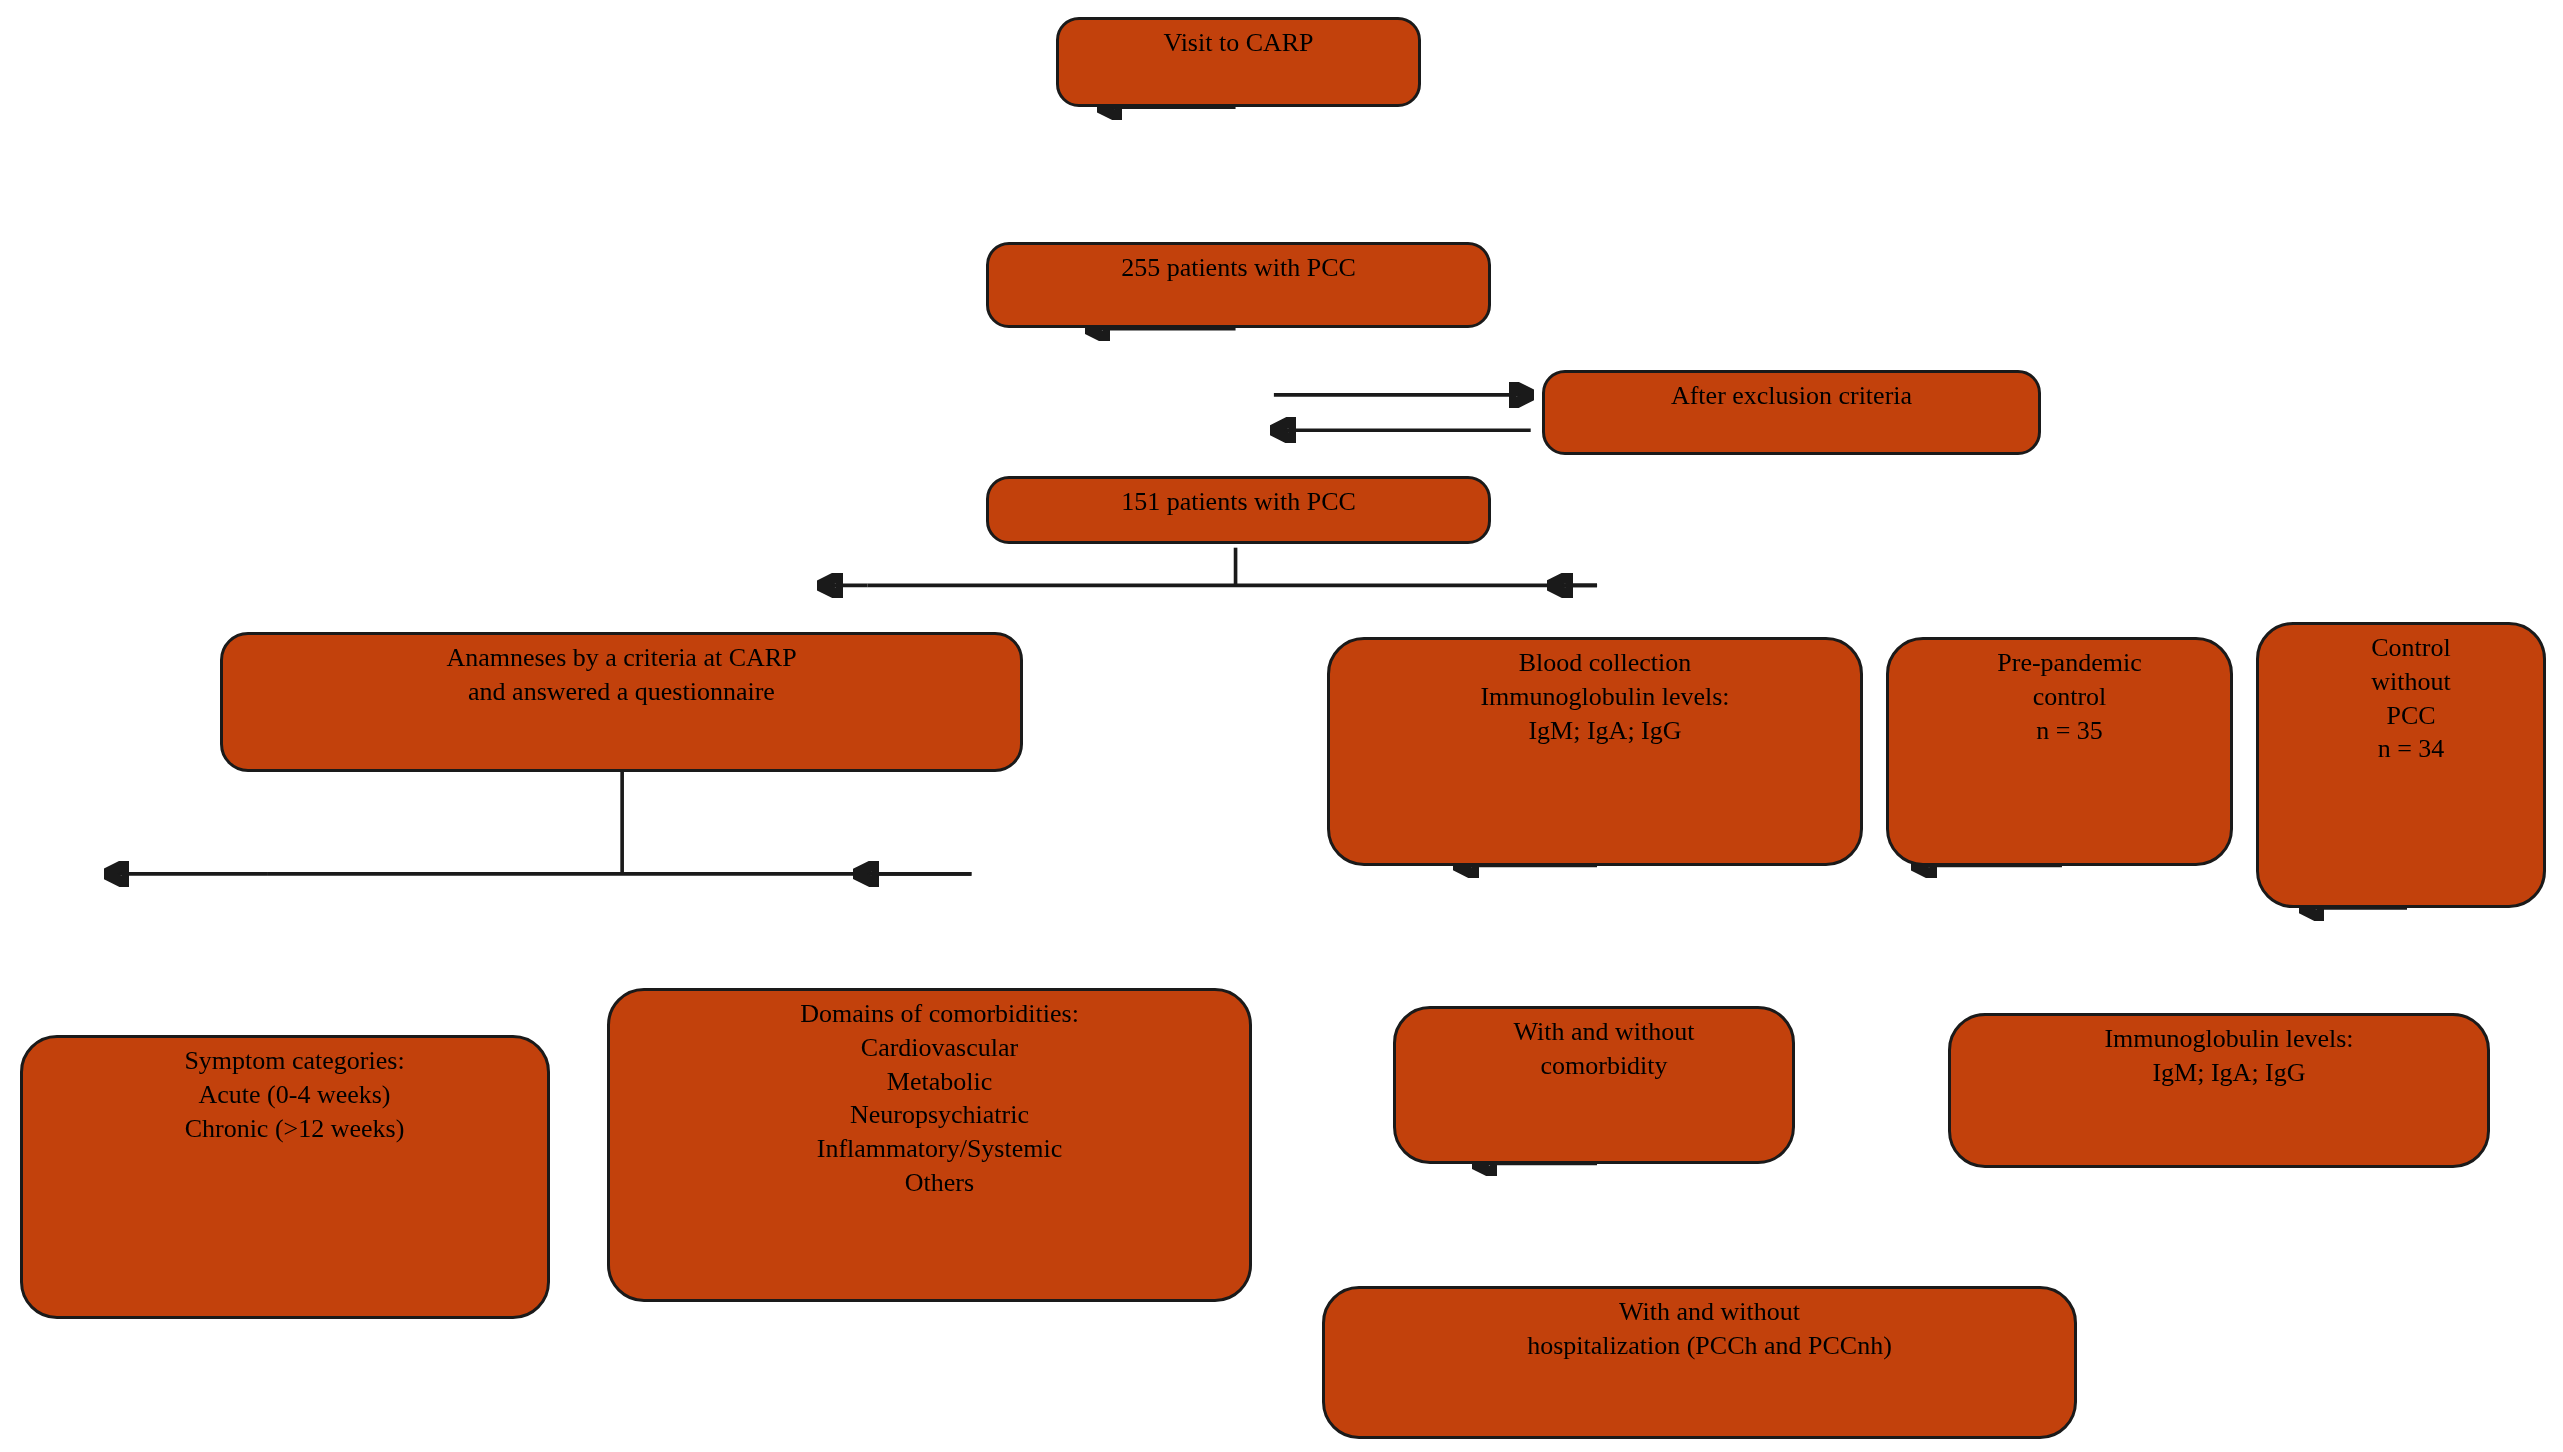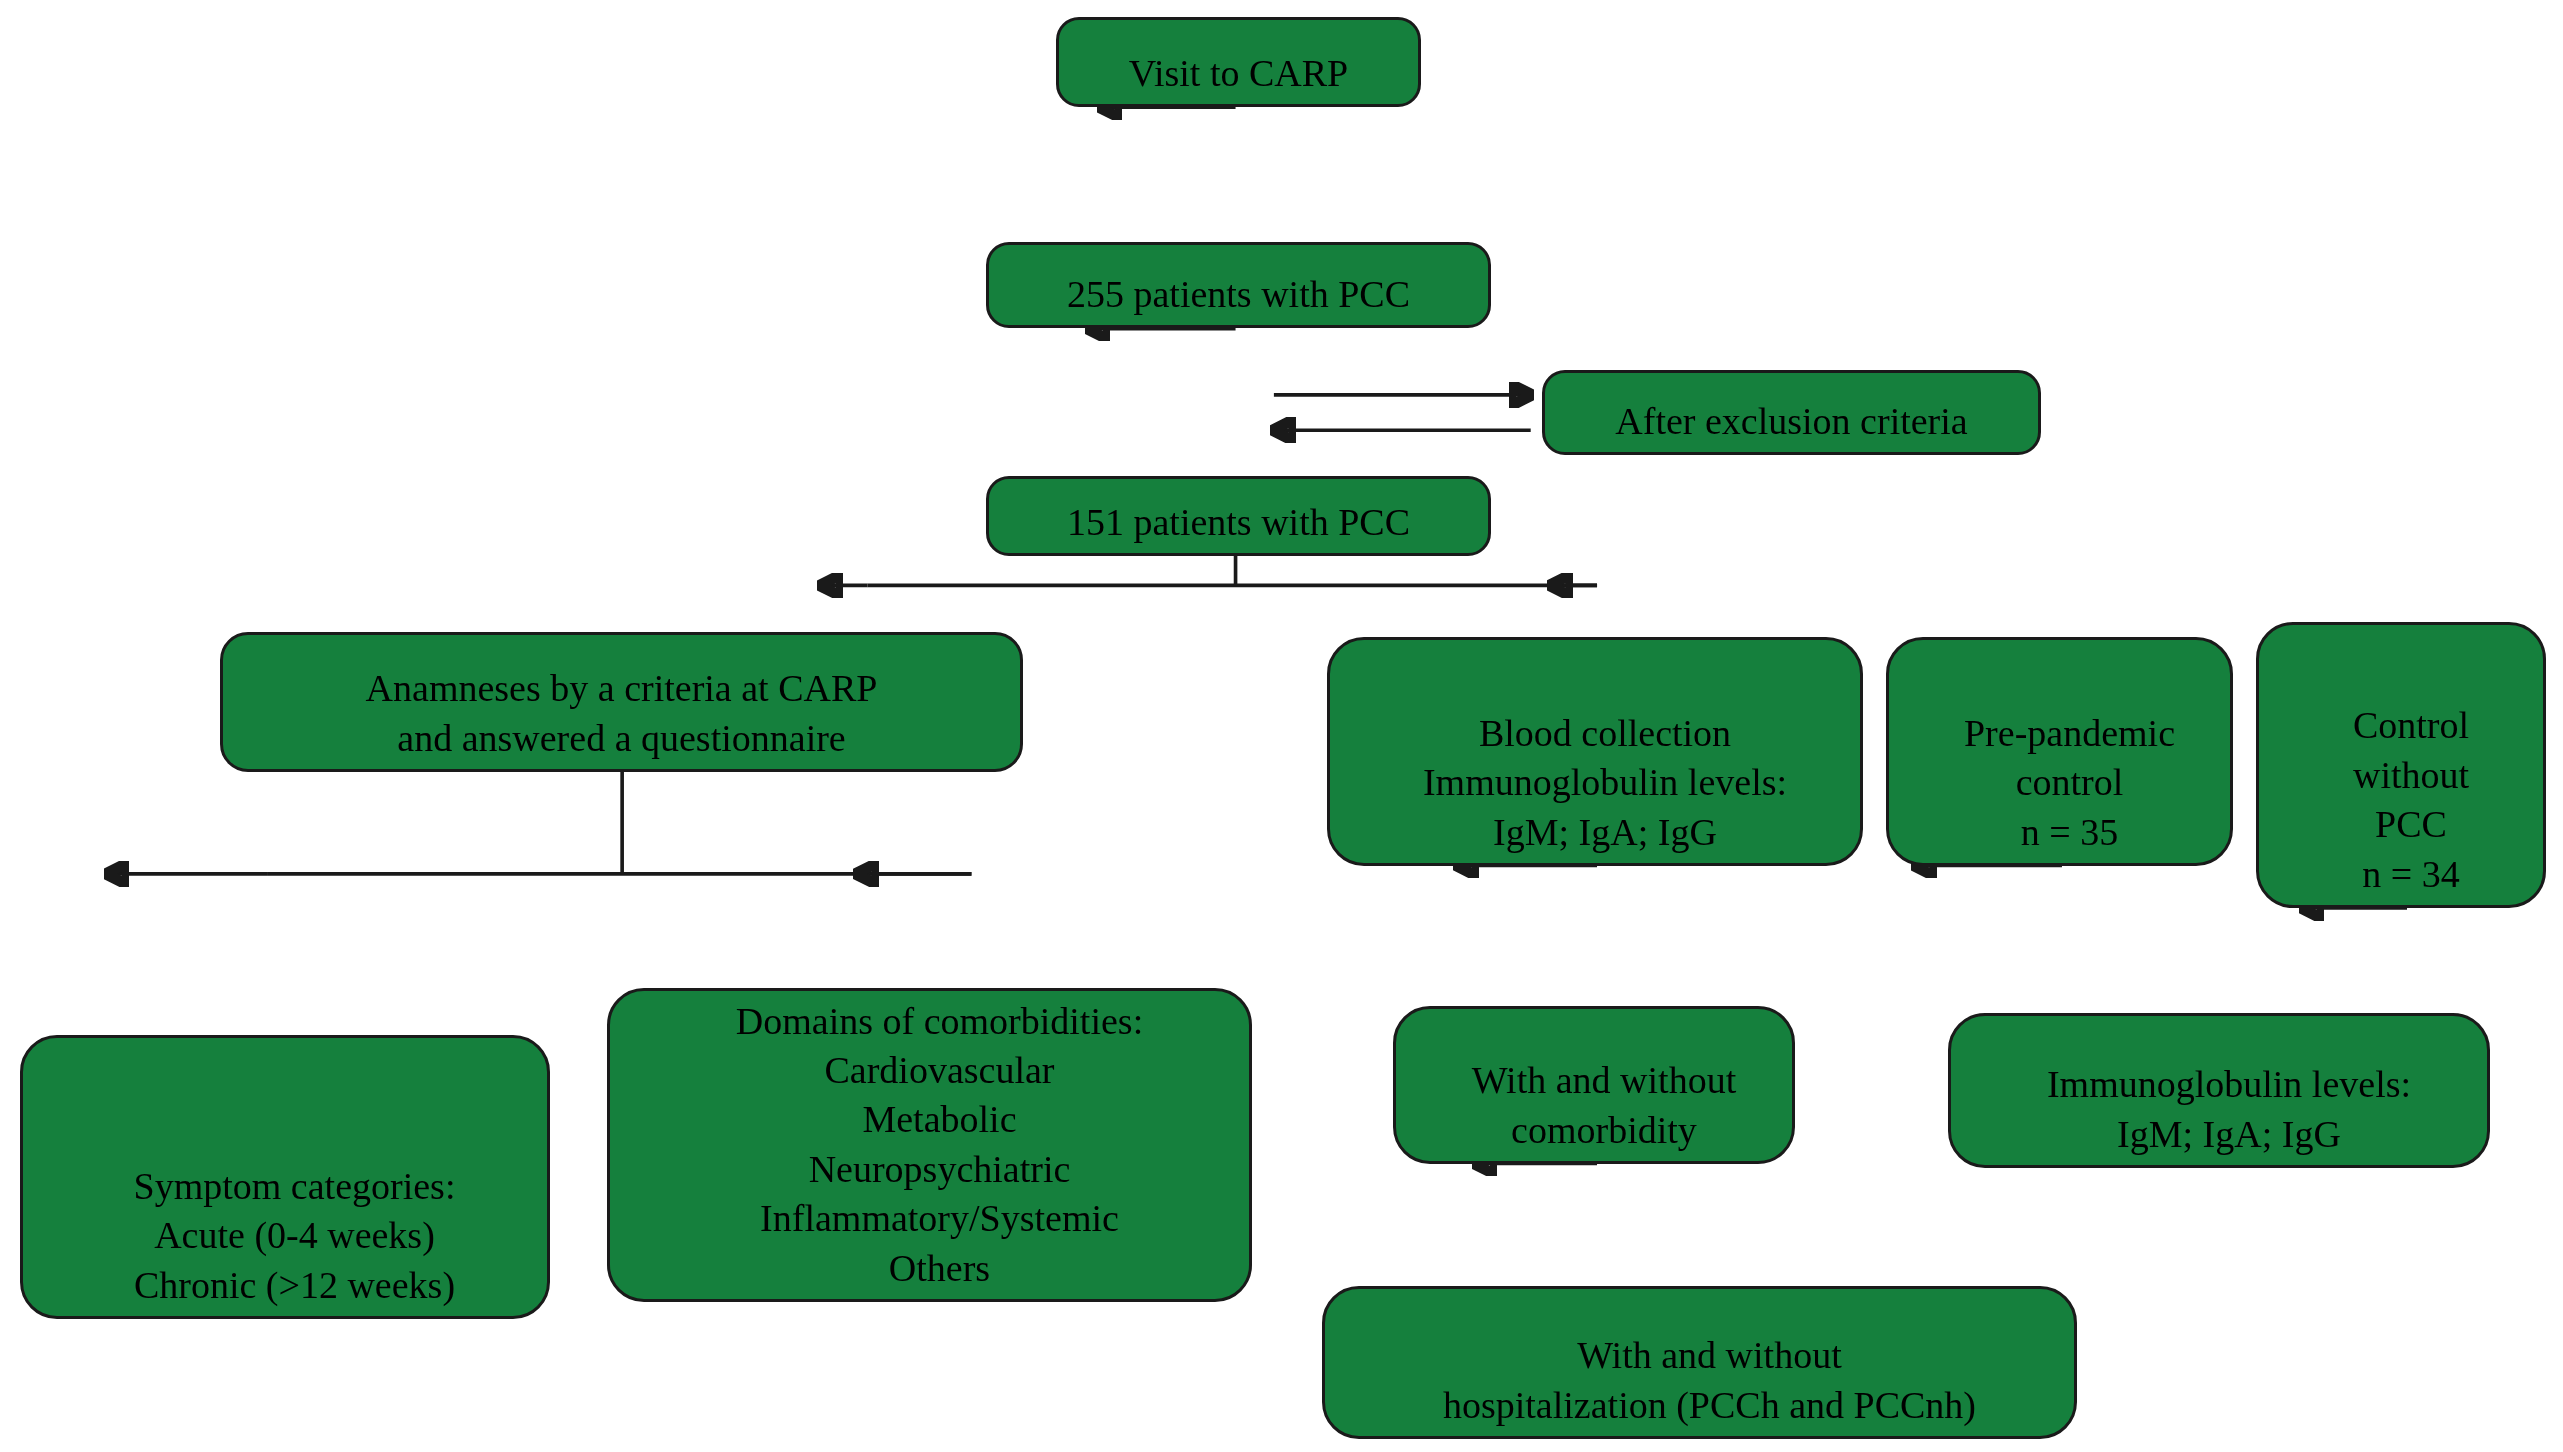--- a/index.html
+++ b/index.html
@@ -29,28 +29,28 @@
     stroke: #1a1a1a;
     stroke-width: 6;
     fill: none;
   }
   
   .node {
     position: absolute;
     box-sizing: border-box;
     border: 3px solid #1a1a1a;
     border-radius: 28px;
-    background: #15803d;
+    background: #c2410c;
     display: flex;
     flex-direction: column;
     align-items: center;
-    justify-content: flex-end;
+    justify-content: flex-start;
     text-align: center;
     color: #000000;
-    font-size: 38px;
+    font-size: 26px;
     line-height: 1.30;
     padding: 6px 16px;
   }
   .node .line {
     display: block;
     white-space: nowrap;
   }
   .node.tight { border-radius: 23px; }
   .node.verytight { border-radius: 37px; padding-left: 36px; }
 </style>
@@ -100,21 +100,21 @@
   </div>
 
   <div class="node tight" style="left:986px; top:242px; width:505px; height:86px;">
     <span class="line">255 patients with PCC</span>
   </div>
 
   <div class="node tight" style="left:1542px; top:370px; width:499px; height:85px;">
     <span class="line">After exclusion criteria</span>
   </div>
 
-  <div class="node tight" style="left:986px; top:476px; width:505px; height:80px;">
+  <div class="node tight" style="left:986px; top:476px; width:505px; height:68px;">
     <span class="line">151 patients with PCC</span>
   </div>
 
   <div class="node" style="left:220px; top:632px; width:803px; height:140px;">
     <span class="line">Anamneses by a criteria at CARP</span>
     <span class="line">and answered a questionnaire</span>
   </div>
 
   <div class="node verytight" style="left:1327px; top:637px; width:536px; height:229px;">
     <span class="line">Blood collection</span>

